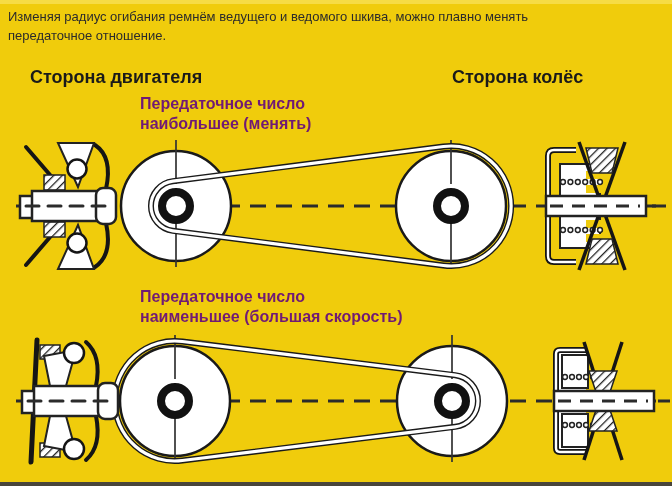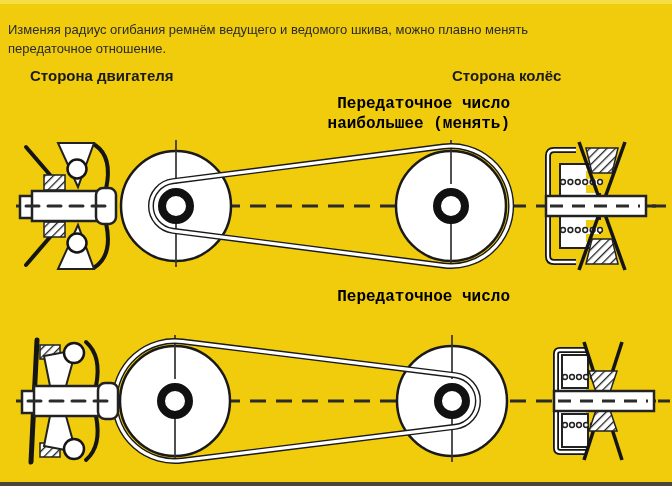--- a/index.html
+++ b/index.html
@@ -15,35 +15,33 @@
     background:#F6DC45;
   }
   #bottom-strip{
     position:absolute;left:0;bottom:0;width:672px;height:4px;
     background:#49453B;
   }
   .intro{
     position:absolute;left:8px;top:7px;width:660px;
     font-size:13px;line-height:19px;color:#2B2B2B;
     white-space:nowrap;
-    margin-top:13px;
   }
   .side-header{
     position:absolute;top:67px;
-    font-size:15px;font-weight:bold;color:#1A1A1A;
+    font-size:18px;font-weight:bold;color:#1A1A1A;
     white-space:nowrap;
   }
   #header-engine{left:30px;}
   #header-wheels{left:452px;text-align:center;}
   .caption{
     position:absolute;left:140px;width:370px;
-    text-align:right;
-    font-size:16px;font-weight:bold;color:#000000;
+    text-align:left;
+    font-size:16px;font-weight:bold;color:#701a75;
     line-height:20px;
-    font-family:Liberation Mono, monospace;
   }
   #caption-start{top:94px;}
   #caption-speed{top:287px;}
   .diagram-svg{position:absolute;left:0;width:672px;height:150px;}
   #diagram-start{top:135px;}
   #diagram-speed{top:330px;}
 </style>
 </head>
 <body>
 
@@ -135,20 +133,21 @@
       <polygon points="586,13 618,13 612,38 592,38" fill="url(#hatch1)" stroke="#222" stroke-width="1.5"></polygon>
       <polygon points="592,104 612,104 618,129 586,129" fill="url(#hatch1)" stroke="#222" stroke-width="1.5"></polygon>
       <rect x="546" y="61" width="100" height="20" fill="#fff" stroke="#222" stroke-width="2.5"></rect>
       <line x1="550" y1="71" x2="640" y2="71" stroke="#2B2B2B" stroke-width="3" stroke-dasharray="13 9"></line>
       <line x1="652" y1="71" x2="666" y2="71" stroke="#2B2B2B" stroke-width="3"></line>
     </g>
   </svg>
 
   <div id="caption-speed" class="caption">
     <div>Передаточное число</div>
+    <div>наименьшее (большая скорость)</div>
   </div>
 
   <svg id="diagram-speed" class="diagram-svg" viewBox="0 0 672 150">
     <defs>
       <pattern id="hatch2" patternUnits="userSpaceOnUse" width="6" height="6" patternTransform="rotate(45)">
         <rect width="6" height="6" fill="#ffffff"></rect>
         <line x1="0" y1="0" x2="0" y2="6" stroke="#222" stroke-width="2.6"></line>
       </pattern>
     </defs>
 

